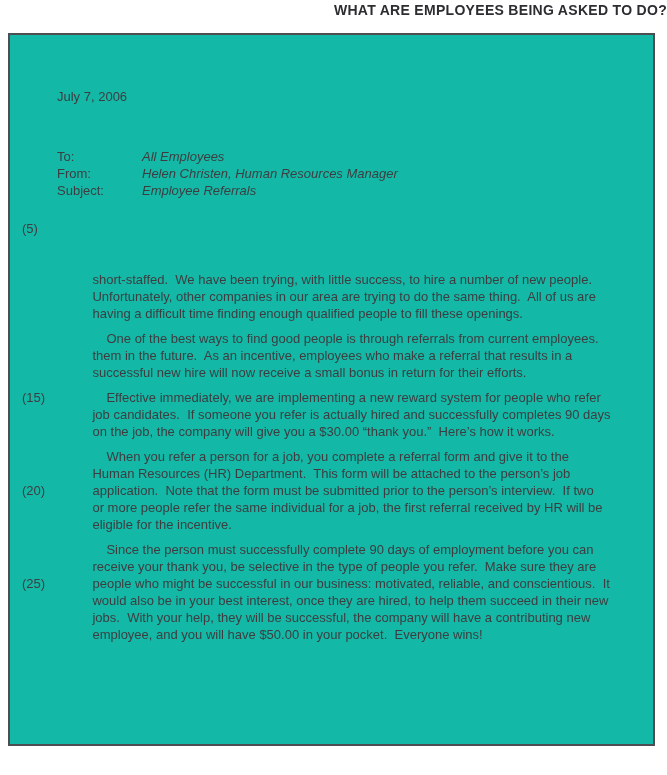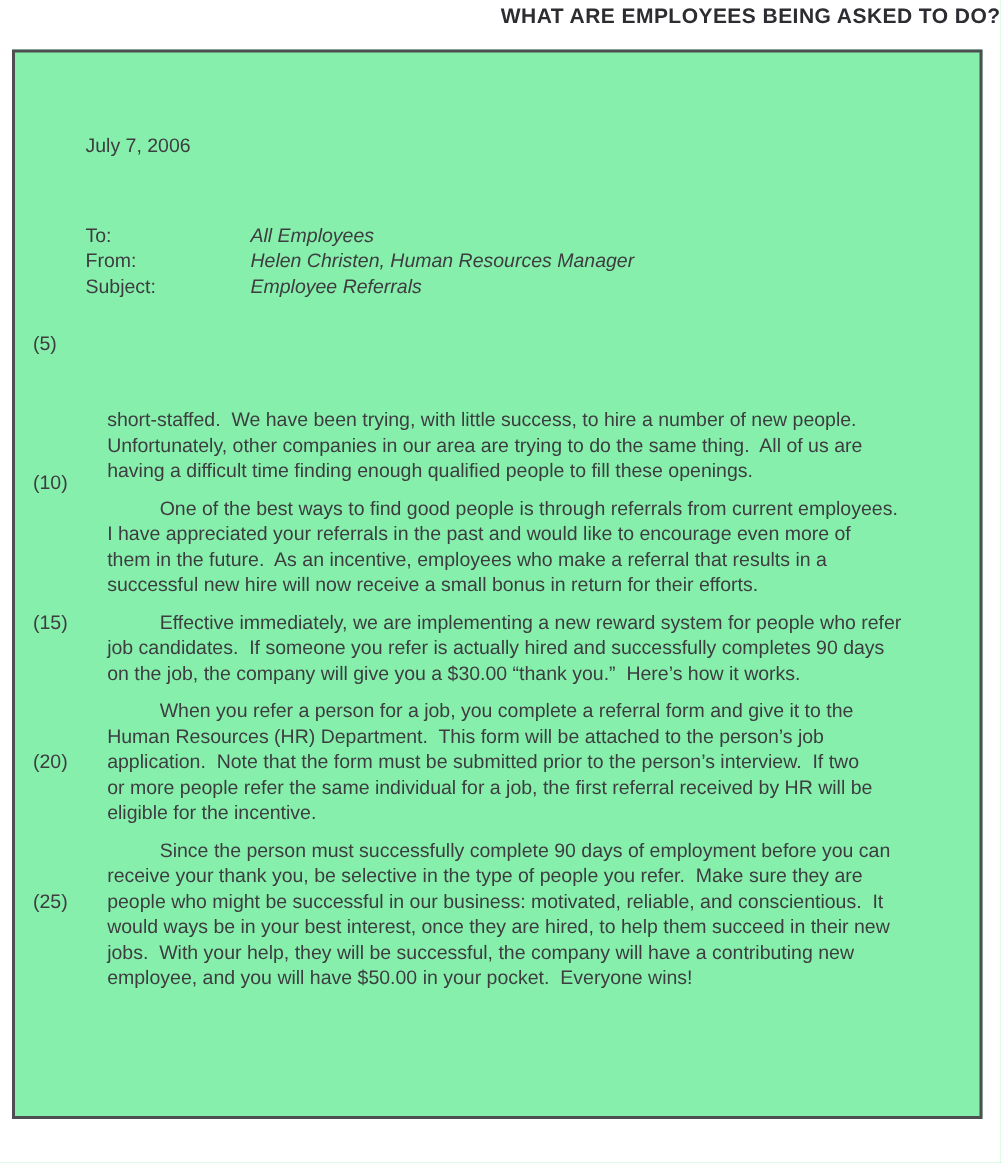--- a/index.html
+++ b/index.html
@@ -26,41 +26,40 @@
     letter-spacing: 0.3px;
     color: #2d2d31;
   }
   .doc-box {
     position: absolute;
     top: 33px;
     left: 8px;
     width: 647px;
     height: 713px;
     border: 2px solid #4e4e52;
-    background: #86efac;
+    background: #14b8a6;
     box-sizing: border-box;
   }
   .date-line {
     position: absolute;
     top: 53px;
     left: 47px;
     font-size: 13px;
     line-height: 17px;
     white-space: pre;
   }
   .memo-header {
     position: absolute;
     top: 113px;
     left: 47px;
   }
   .memo-row {
     display: flex;
     font-size: 13px;
     line-height: 17px;
-    gap: 25px;
   }
   .memo-label {
     width: 85px;
     flex: 0 0 85px;
     white-space: pre;
   }
   .memo-value {
     white-space: pre;
     font-style: italic;
   }
@@ -71,21 +70,21 @@
     right: 0;
   }
   .para {
     margin: 0 0 8px 0;
   }
   .line {
     position: relative;
     height: 17px;
     line-height: 17px;
     font-size: 13px;
-    padding-left: 47px;
+    padding-left: 68px;
     white-space: pre;
     color: #3d3d40;
   }
   .line.indent {
     padding-left: 82px;
   }
   .line-marker {
     position: absolute;
     left: 12px;
     top: 0;
@@ -149,24 +148,20 @@
     <span class="line-marker"></span>
     <span class="line-text">having a difficult time finding enough qualified people to fill these openings.</span>
   </div>
 </div>
       <div class="para">
   <div class="line indent">
     <span class="line-marker"></span>
     <span class="line-text">One of the best ways to find good people is through referrals from current employees.</span>
   </div>
 
-  <div class="line">
-    <span class="line-marker">(10)</span>
-    <span class="line-text">I have appreciated your referrals in the past and would like to encourage even more of</span>
-  </div>
 
   <div class="line">
     <span class="line-marker"></span>
     <span class="line-text">them in the future.  As an incentive, employees who make a referral that results in a</span>
   </div>
 
   <div class="line">
     <span class="line-marker"></span>
     <span class="line-text">successful new hire will now receive a small bonus in return for their efforts.</span>
   </div>
@@ -224,21 +219,21 @@
     <span class="line-text">receive your thank you, be selective in the type of people you refer.  Make sure they are</span>
   </div>
 
   <div class="line">
     <span class="line-marker"></span>
     <span class="line-text">people who might be successful in our business: motivated, reliable, and conscientious.  It</span>
   </div>
 
   <div class="line">
     <span class="line-marker"></span>
-    <span class="line-text">would ways be in your best interest, once they are hired, to help them succeed in their new</span>
+    <span class="line-text">would also be in your best interest, once they are hired, to help them succeed in their new</span>
   </div>
 
   <div class="line">
     <span class="line-marker">(25)</span>
     <span class="line-text">jobs.  With your help, they will be successful, the company will have a contributing new</span>
   </div>
 
   <div class="line">
     <span class="line-marker"></span>
     <span class="line-text">employee, and you will have $50.00 in your pocket.  Everyone wins!</span>

